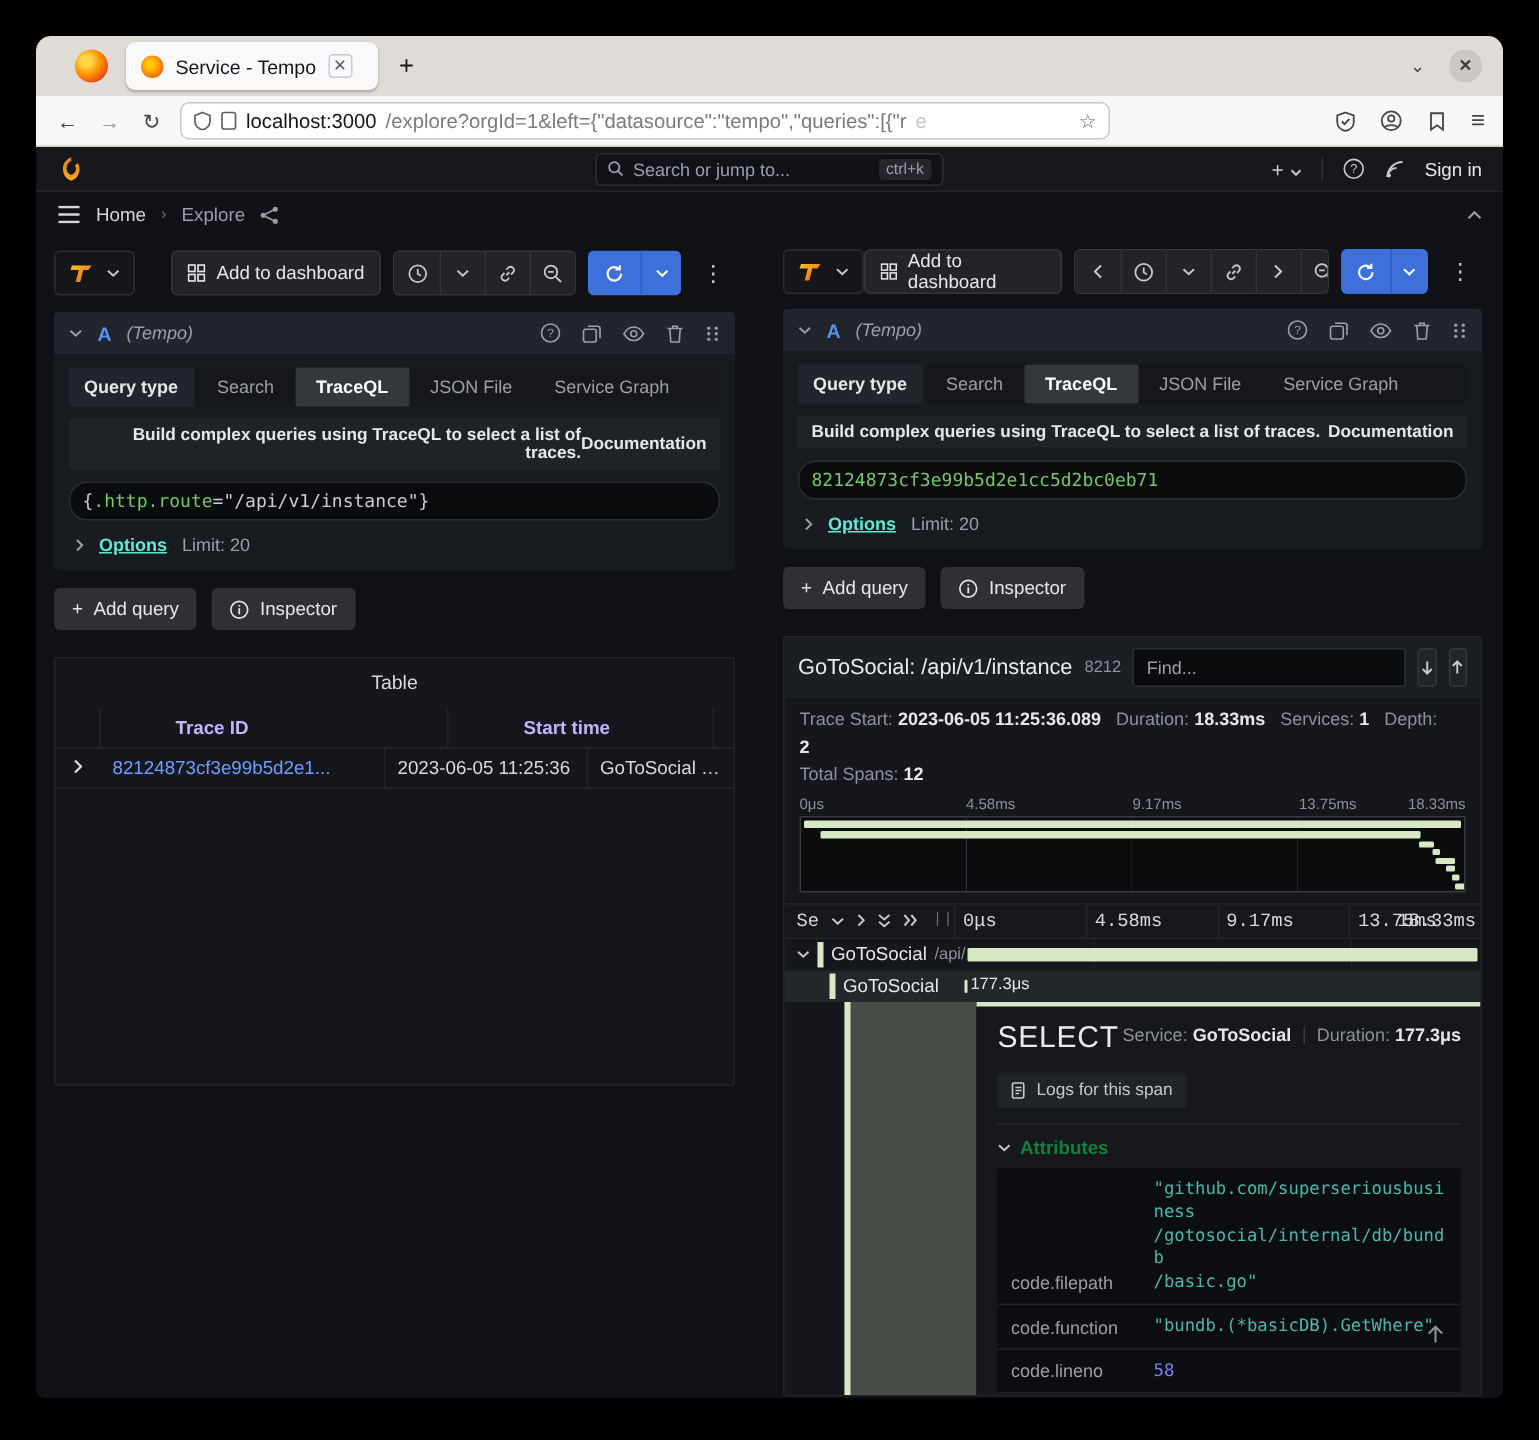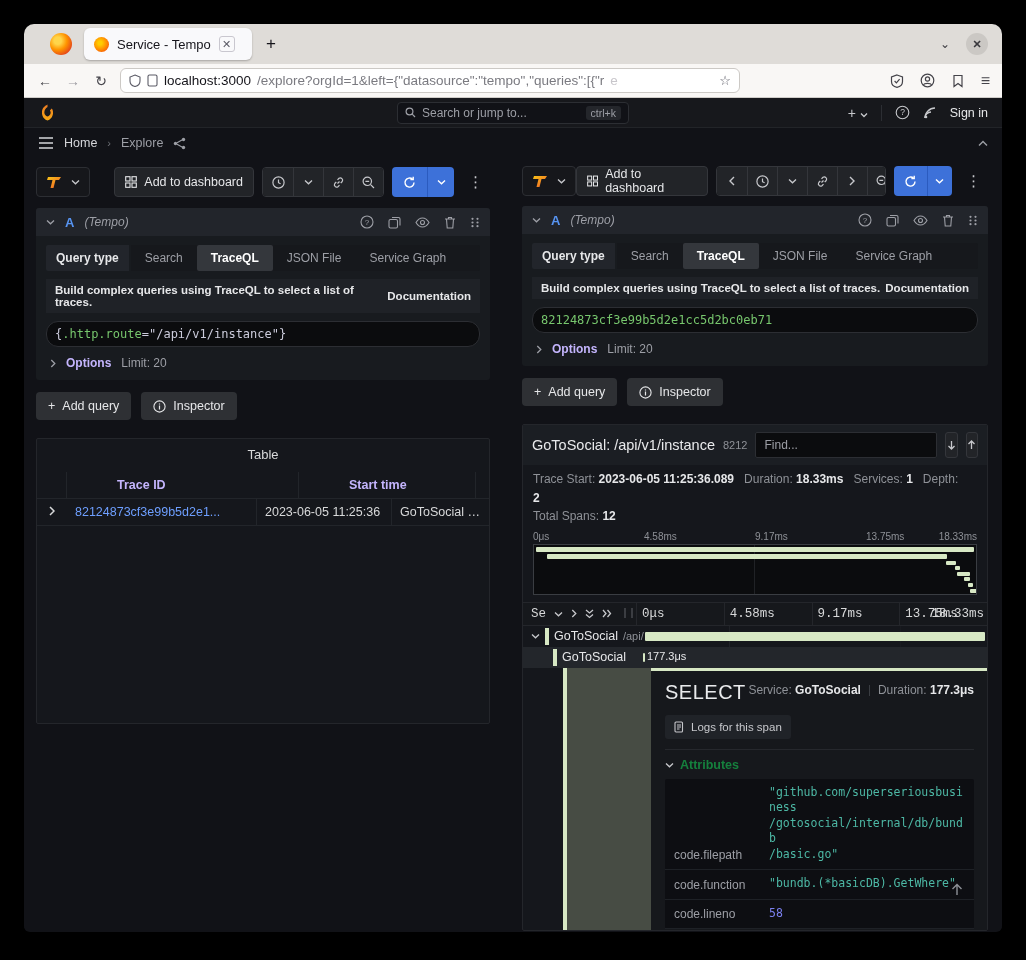--- a/index.html
+++ b/index.html
@@ -68,29 +68,29 @@
   .qhead { height:28px; background:#22252b; border-radius:3px 3px 0 0; display:flex; align-items:center; padding:0 10px; gap:10px; }
   .refid { color:#5794f2; font-weight:bold; font-size:13px; }
   .dshint { color:#9d9fa6; font-style:italic; font-size:12px; }
   .qhead-ic { margin-left:auto; display:flex; gap:14px; color:#9d9fa6; align-items:center; }
   .qbody { padding:9px 10px 0 10px; }
   .qtyperow { display:flex; align-items:center; gap:2px; }
   .qtype-label { background:#22252b; color:#e6e7e9; font-weight:600; font-size:12px; height:26px; display:flex; align-items:center; padding:0 10px; border-radius:2px 0 0 2px; }
   .radiogrp { display:flex; background:#16181c; border-radius:0 2px 2px 0; height:26px; align-items:stretch; flex:1; }
   .rtab { display:flex; align-items:center; padding:0 14px; color:#9d9fa6; font-size:12px; }
   .rtab.active { background:#34373c; color:#ffffff; font-weight:600; border-radius:2px; }
-  .inforow { margin-top:8px; background:#1f2227; display:flex; align-items:center; padding:5px 9px; font-size:11.5px; }
+  .inforow { margin-top:8px; background:#1f2227; display:flex; align-items:center; padding:5px 9px; font-size:11.5px;text-align:right; }
   .inforow .doc { margin-left:auto; color:#e6e7e9; font-weight:600; }
   .inforow .txt { color:#e6e7e9; font-weight:600; }
   .qinput { margin-top:8px; background:#0b0c0e; border:1px solid #2c2e33; border-radius:12px; height:26px; display:flex; align-items:center; padding:0 8px; font-family:"DejaVu Sans Mono", monospace; font-size:12px; color:#ccccdc; }
   .tok-field { color:#77c66d; }
   .tok-str { color:#ccccdc; }
   .tok-green { color:#77c66d; }
   .optrow { margin-top:9px; display:flex; align-items:center; gap:10px; padding-left:4px; }
-  .optrow .lbl { color:#c4b5fd; font-weight:600; font-size:12px; }
+  .optrow .lbl { color:#5eead4; font-weight:600; font-size:12px;text-decoration:underline; }
   .optrow .sum { color:#9d9fa6; font-size:12px; }
 
   .actions { display:flex; gap:10px; margin-top:12px; }
   .gbtn { display:flex; align-items:center; gap:7px; background:#2e3034; border-radius:4px; height:28px; padding:0 12px; color:#e6e7e9; font-size:12.5px; font-weight:500; }
 
   
   .tpanel { margin-top:18px; border:1px solid #24262b; background:#15171c; height:286px; border-radius:2px; }
   .tpanel-title { text-align:center; padding:8px 0 10px; color:#d8d9da; font-size:13px; font-weight:500; }
   .ttable { width:100%; font-size:12.5px; }
   .ttable .thead, .ttable .trow { display:flex; }

